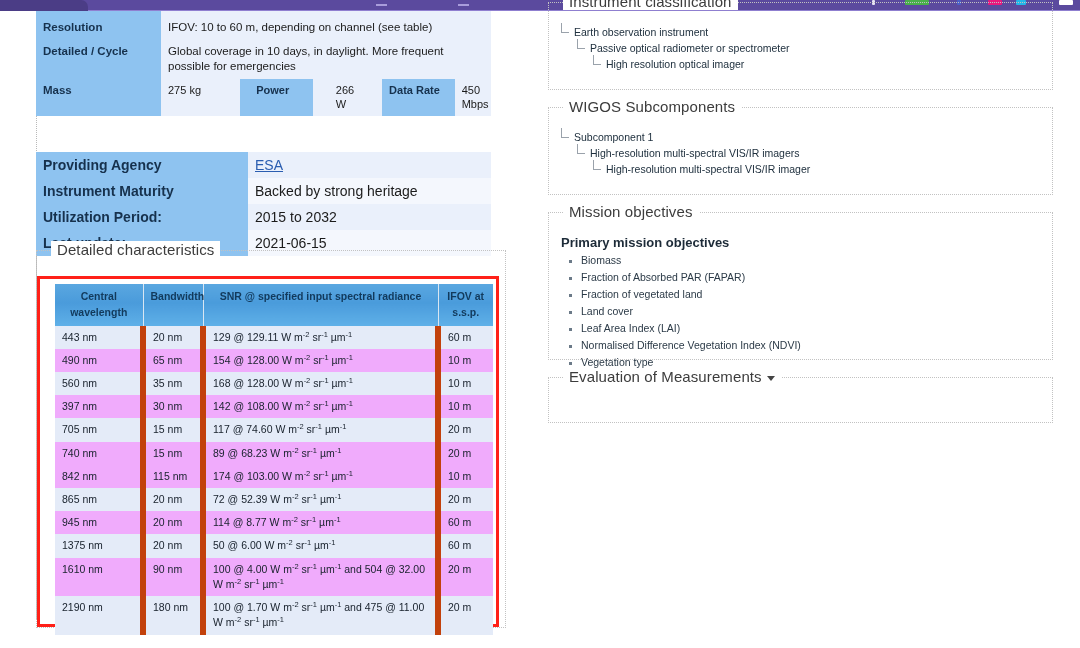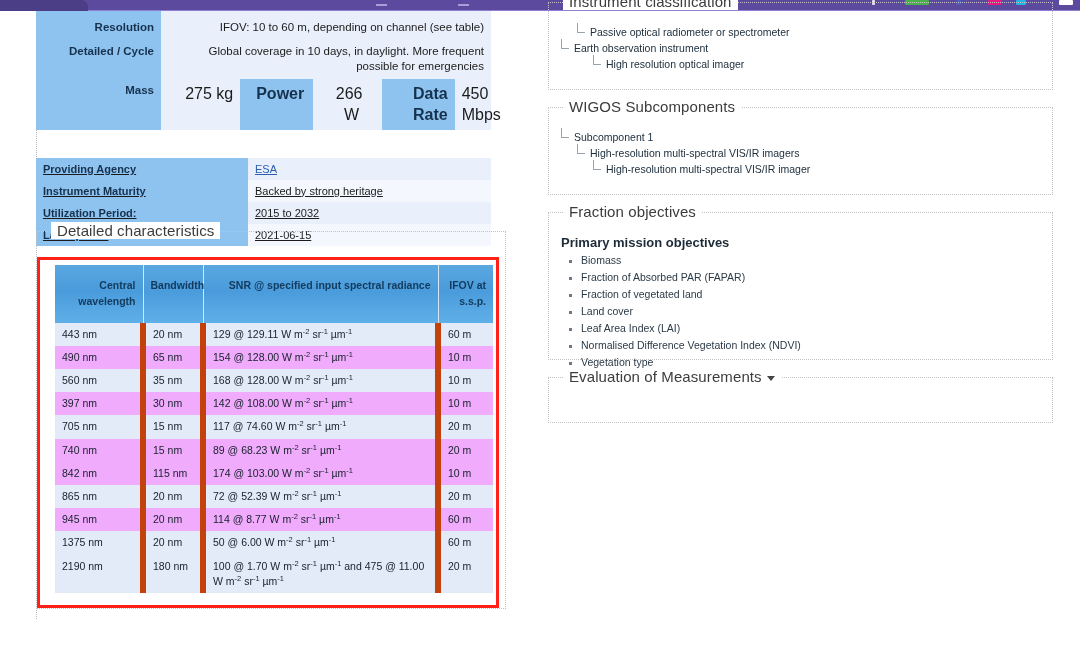--- a/index.html
+++ b/index.html
@@ -31,69 +31,69 @@
   .leftcol { position:absolute; left:36px; top:11px; width:470px; }
   .dottedline-l {
     position:absolute; left:36px; top:11px; width:1px; height:608px;
     border-left:1px dotted #b9b9b9;
   }
 
   table.facts {
     border-collapse:collapse; width:455px; table-layout:fixed;
     font-size:11.5px; color:#1b1b1b;
   }
-  table.facts td { padding:4px 7px; vertical-align:top; line-height:1.35;text-align:right; }
+  table.facts td { padding:4px 7px; vertical-align:top; line-height:1.35; }
   .k  { background:#8ec3f0; font-weight:bold; color:#16314d; }
   .v  { background:#eaf0fb; }
   .v2 { background:#f4f7fd; }
 
   .spacer { height:14px; }
 
   
   table.facts2 {
     border-collapse:collapse; width:455px; table-layout:fixed;
-    font-size:11px; color:#1b1b1b; margin-top:0;text-decoration:underline;
+    font-size:14px; color:#1b1b1b; margin-top:8px;
   }
   table.facts2 td { padding:5px 7px; vertical-align:top; }
   table.facts2 tr td:first-child { width:212px; }
   .lnk { color:#2a5db0; text-decoration:underline; }
 
   
   .fs {
     position:relative;
     border:1px dotted #c2c2c2;
     margin:0;
     padding:10px 12px 12px 12px;
   }
   .fs > .legend {
     position:absolute; top:-10px; left:14px;
     background:#ffffff; padding:0 6px;
     font-size:15px; color:#3c3c3c; font-weight:normal;
     letter-spacing:.1px;
   }
 
   
-  #detailed-box { position:absolute; left:36px; top:231px; width:470px; height:378px; }
+  #detailed-box { position:absolute; left:36px; top:250px; width:470px; height:378px; }
 
   
   .redbox {
     position:absolute; left:0px; top:25px; width:462px; height:351px;
     border:3px solid #ff2018; pointer-events:none;
   }
 
   
   table.data {
     position:absolute; left:18px; top:33px;
     border-collapse:collapse; width:438px; table-layout:fixed;
     font-size:10.5px; color:#17202b;
   }
   table.data th {
     background:linear-gradient(180deg,#5aa7e0 0%,#4a9bdb 45%,#5fb0e8 100%);
-    color:#123a5c; font-weight:bold; text-align:right;
-    padding:13px 7px; line-height:1.5; vertical-align:top;
+    color:#123a5c; font-weight:bold; text-align:center;
+    padding:5px 7px; line-height:1.5; vertical-align:top;
     border-right:1px solid #d9e6f2;
     font-size:10.5px;
   }
   table.data th:last-child { border-right:none; }
   table.data td {
     padding:4px 7px; vertical-align:top; line-height:1.45;
     border-right:6px solid #c2410c;
   }
   table.data td:last-child { border-right:none; }
   table.data tr.odd  td { background:#e4ebf8; }
@@ -161,21 +161,21 @@
         <td class="k" style="width:125px">Resolution</td>
         <td class="v">IFOV: 10 to 60 m, depending on channel (see table)</td>
       </tr>
       <tr>
         <td class="k" style="width:125px">Detailed / Cycle</td>
         <td class="v">Global coverage in 10 days, in daylight.  More frequent possible for emergencies</td>
       </tr>
       <tr>
         <td class="k" style="width:125px">Mass</td>
         <td class="v" style="padding:0">
-          <table style="border-collapse:collapse;width:100%;table-layout:fixed;font-size:16px">
+          <table style="border-collapse:collapse;width:100%;table-layout:fixed;font-size:11px">
             <tbody>
                   <tr>
               <td class="v" style="width:24%;padding:4px 7px">275 kg</td>
               <td class="k" style="width:22%;padding:4px 16px">Power</td>
               <td class="v" style="width:21%;padding:4px 23px">266 W</td>
               <td class="k" style="width:22%;padding:4px 7px">Data Rate</td>
               <td class="v" style="padding:4px 7px">450 Mbps</td>
             </tr>
           </tbody>
               </table>
@@ -283,53 +283,59 @@
               <td>20 nm</td>
               <td>114 @ 8.77 W m<sup>-2</sup> sr<sup>-1</sup> µm<sup>-1</sup></td>
               <td>60 m</td>
             </tr>
             <tr class="odd">
               <td>1375 nm</td>
               <td>20 nm</td>
               <td>50 @ 6.00 W m<sup>-2</sup> sr<sup>-1</sup> µm<sup>-1</sup></td>
               <td>60 m</td>
             </tr>
+            <tr class="even">
+              <td>1610 nm</td>
+              <td>90 nm</td>
+              <td>100 @ 4.00 W m<sup>-2</sup> sr<sup>-1</sup> µm<sup>-1</sup> and 504 @ 32.00 W m<sup>-2</sup> sr<sup>-1</sup> µm<sup>-1</sup></td>
+              <td>20 m</td>
+            </tr>
             <tr class="odd">
               <td>2190 nm</td>
               <td>180 nm</td>
               <td>100 @ 1.70 W m<sup>-2</sup> sr<sup>-1</sup> µm<sup>-1</sup> and 475 @ 11.00 W m<sup>-2</sup> sr<sup>-1</sup> µm<sup>-1</sup></td>
               <td>20 m</td>
             </tr>
           </tbody>
       </table>
     </div>
   </div>
 
   <div class="rightcol">
 
     <div class="fs rfs" style="height:88px">
       <div class="legend">Instrument classification</div>
       <div class="tree">
+        <div class="tnode">Earth observation instrument</div>
         <div class="tnode lvl2">Passive optical radiometer or spectrometer</div>
-        <div class="tnode">Earth observation instrument</div>
         <div class="tnode lvl3">High resolution optical imager</div>
       </div>
     </div>
 
     <div class="fs rfs" style="height:88px">
       <div class="legend">WIGOS Subcomponents</div>
       <div class="tree">
         <div class="tnode">Subcomponent 1</div>
         <div class="tnode lvl2">High-resolution multi-spectral VIS/IR imagers</div>
         <div class="tnode lvl3">High-resolution multi-spectral VIS/IR imager</div>
       </div>
     </div>
 
     <div class="fs rfs" style="height:148px">
-      <div class="legend">Fraction objectives</div>
+      <div class="legend">Mission objectives</div>
       <div class="mo-title">Primary mission objectives</div>
       <ul class="mo" id="mo-list">
           <li>Biomass</li>
           <li>Fraction of Absorbed PAR (FAPAR)</li>
           <li>Fraction of vegetated land</li>
           <li>Land cover</li>
           <li>Leaf Area Index (LAI)</li>
           <li>Normalised Difference Vegetation Index (NDVI)</li>
           <li>Vegetation type</li>
         </ul>

